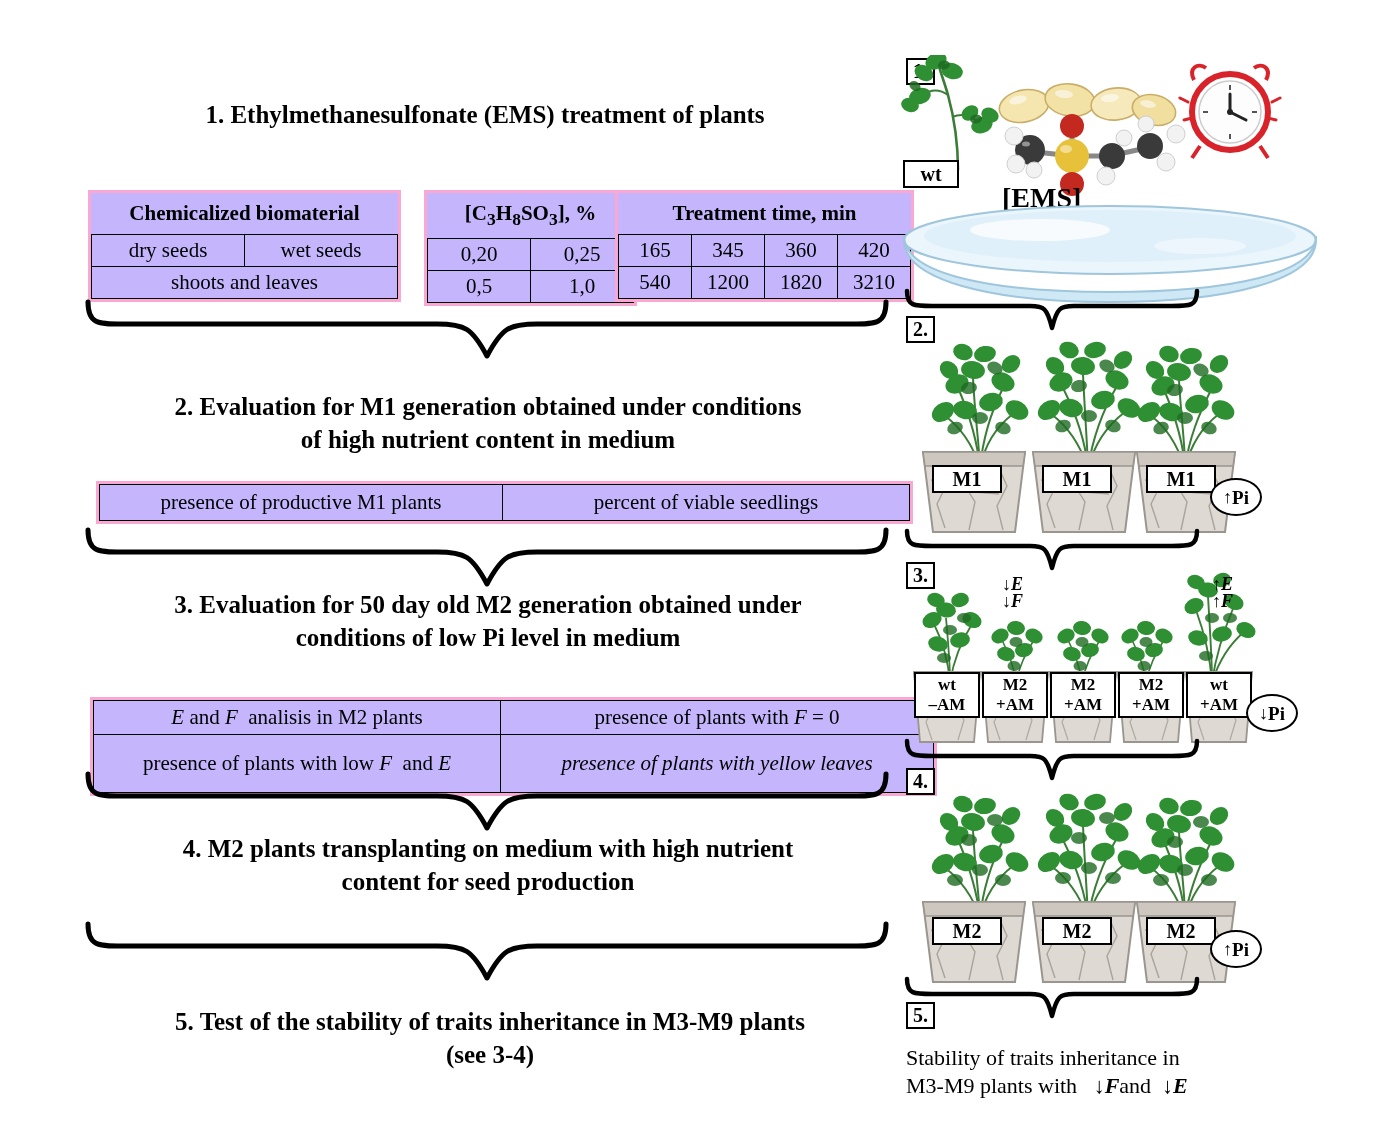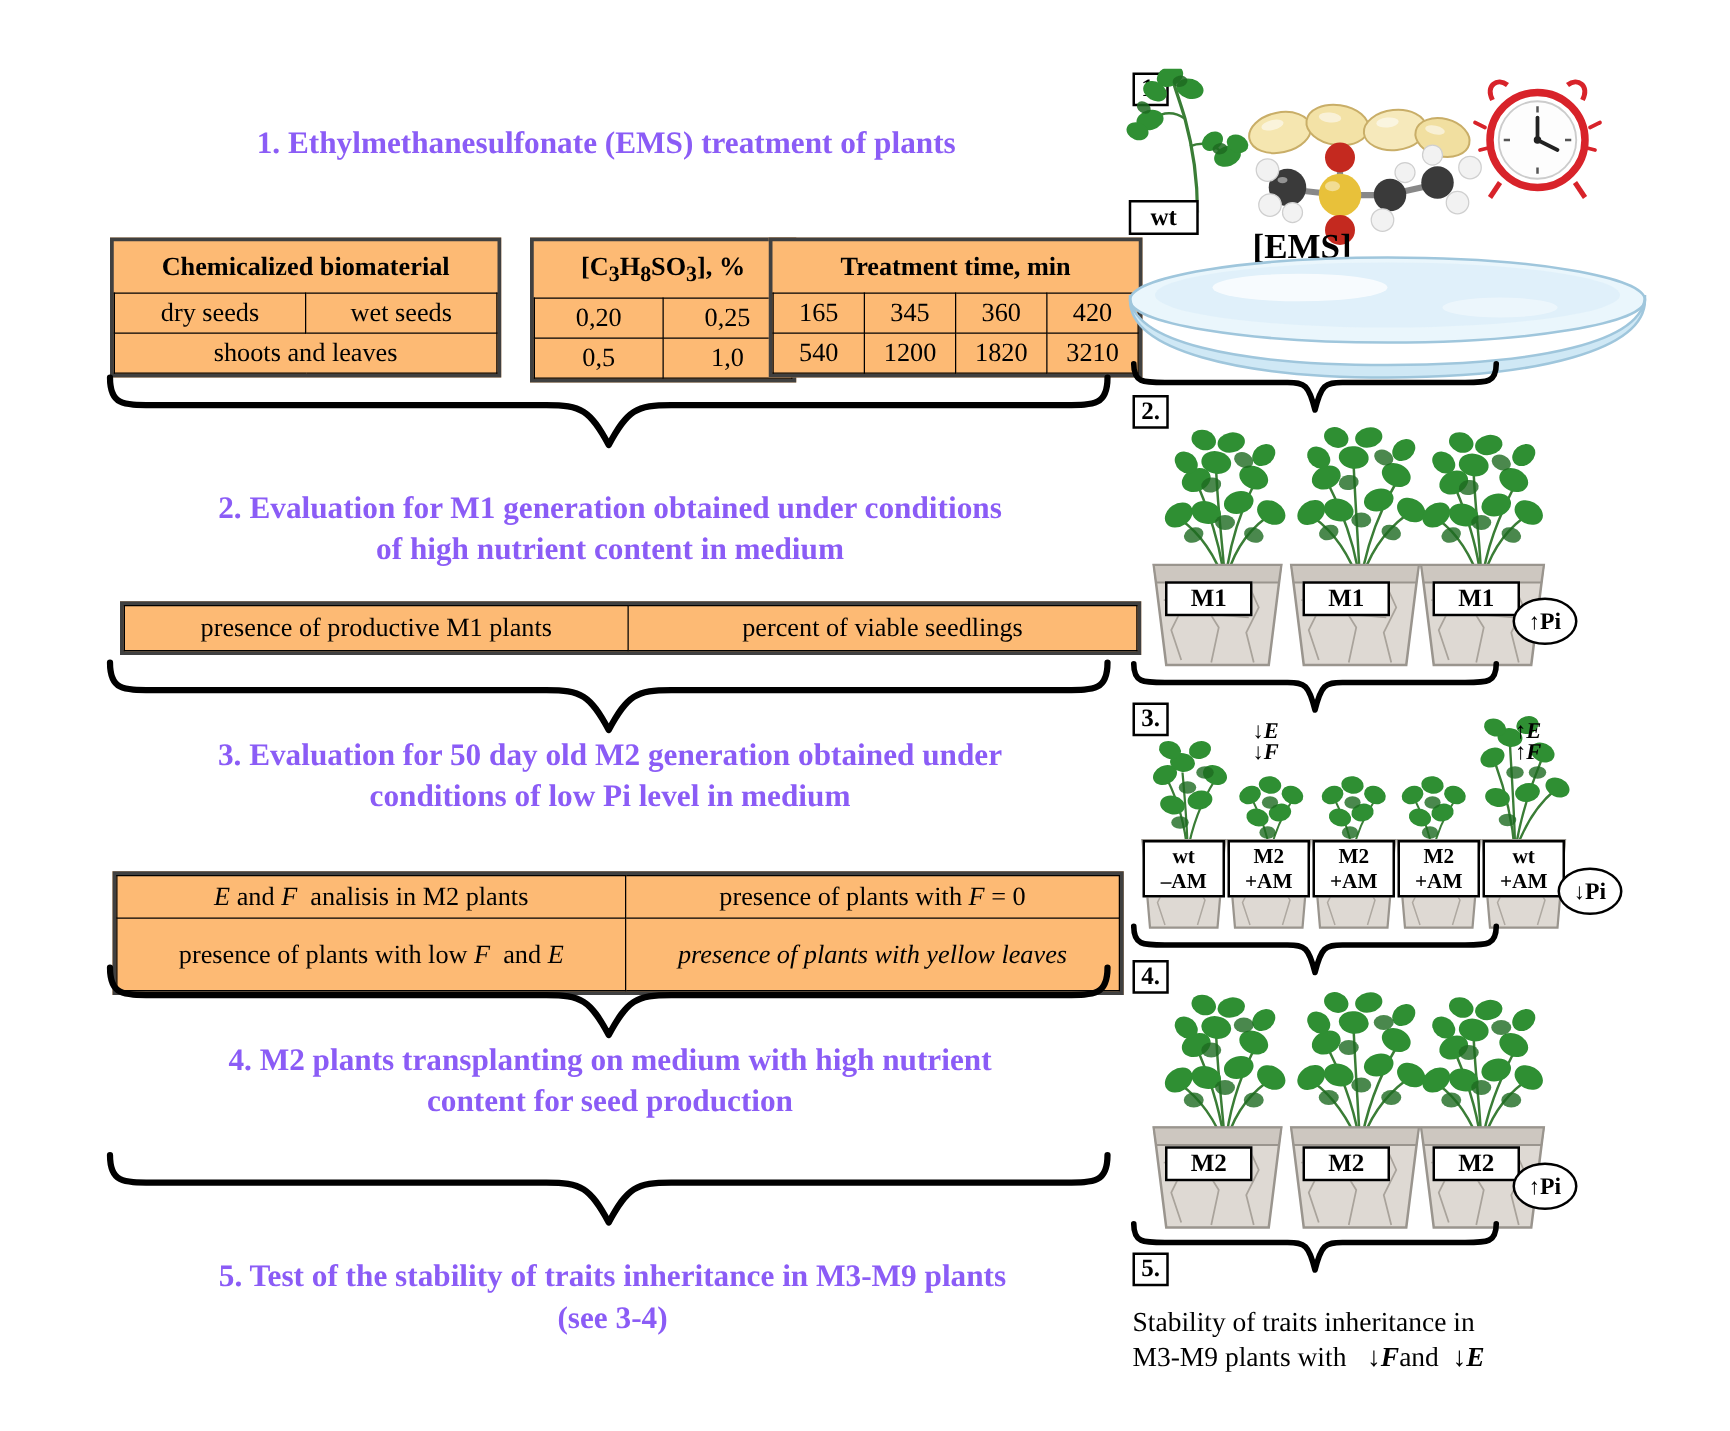--- a/index.html
+++ b/index.html
@@ -19,23 +19,23 @@
     background: #ffffff;
   }
   .abs { position: absolute; }
 
   
   .step-title {
     font-weight: bold;
     font-size: 25px;
     line-height: 33px;
     text-align: center;
-    color: #8b5cf6;
-  }
-  .tbl-outer { border: 3px solid #404040; display: inline-block; background: #fdba74; }
+    color: #000000;
+  }
+  .tbl-outer { border: 3px solid #f9a8d4; display: inline-block; background: #c4b5fd; }
   .tbl-outer table { border-collapse: collapse; }
   .tbl-outer table td {
     border: 1.5px solid #000;
     text-align: center;
     font-size: 21px;
     padding: 3px 6px;
   }
   .ital { font-style: italic; }
 
   
@@ -185,21 +185,21 @@
   </div>
 
   <div class="abs" style="left:90px; top:697px;">
     <div class="tbl-outer">
       <table>
         <tbody>
             <tr>
           <td style="width:390px; padding:4px 8px;">
             <span class="ital">E</span> and <span class="ital">F</span>&nbsp; analisis in M2 plants
           </td>
-          <td style="width:394px; padding:4px 0;">
+          <td style="width:394px; padding:4px 19px;">
             presence of plants with <span class="ital">F</span> = 0
           </td>
         </tr>
         <tr>
           <td style="padding:16px 8px;">
             presence of plants with low <span class="ital">F</span>&nbsp; and <span class="ital">E</span>
           </td>
           <td style="padding:4px 8px;font-style:italic;">presence of plants with yellow leaves</td>
         </tr>
       </tbody>

